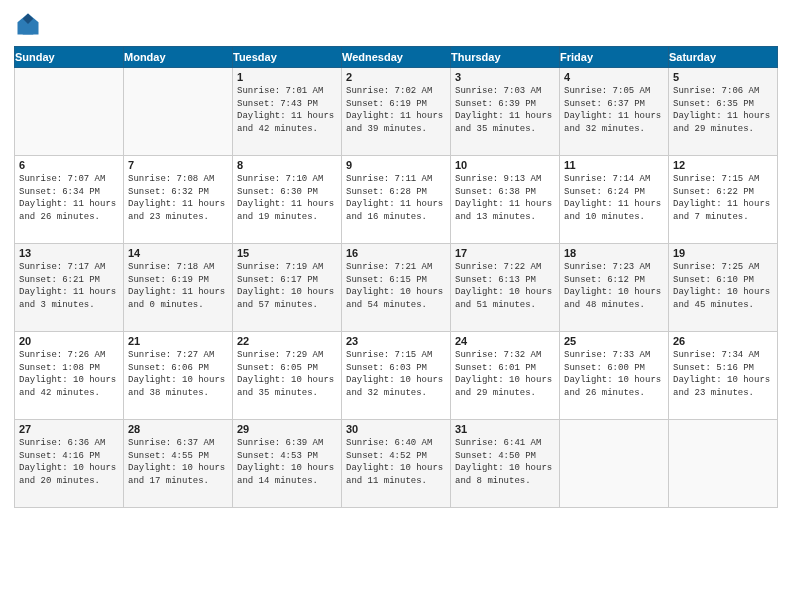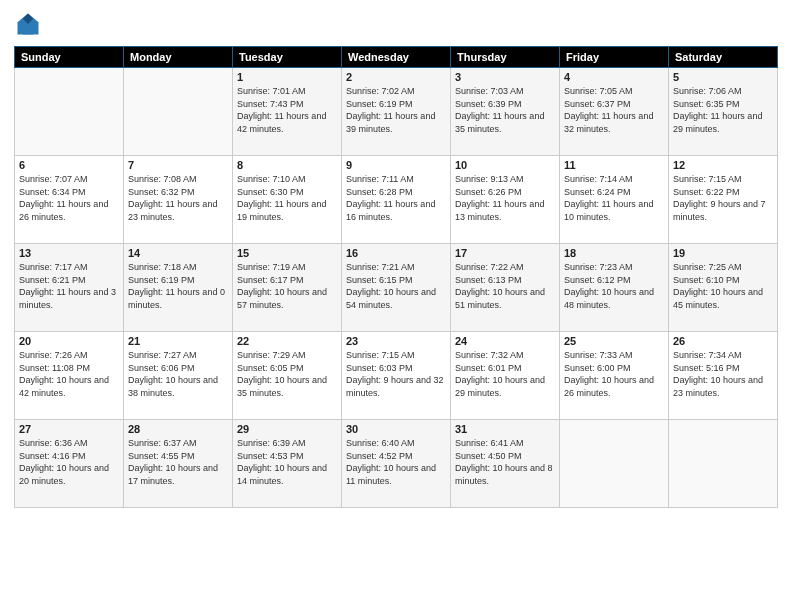--- a/index.html
+++ b/index.html
@@ -48,25 +48,25 @@
     .location {
       font-size: 14px;
       color: #555;
     }
     .calendar {
       width: 100%;
       border-collapse: collapse;
       table-layout: fixed;
     }
     .calendar thead th {
-      background: #000000;
+      background: #0369a1;
       color: #fff;
       font-size: 11px;
       font-weight: bold;
-      padding: 4px 6px;
+      padding: 4px 0;
       text-align: left;
       border: 1px solid #1a5f8a;
     }
     .calendar tbody td {
       vertical-align: top;
       border: 1px solid #ccc;
       padding: 3px 4px;
       height: 88px;
       font-size: 9.5px;
       color: #222;
@@ -81,20 +81,21 @@
     .day-num {
       font-size: 11px;
       font-weight: bold;
       display: block;
       margin-bottom: 2px;
     }
     .day-info {
       font-size: 9px;
       line-height: 1.4;
       color: #333;
+      font-family: Liberation Mono, monospace;
     }
     .empty-cell {
       background: #f9f9f9 !important;
     }
   </style>
 </head>
 <body>
 
 <div class="page">
   <div class="header">
@@ -202,38 +203,38 @@
         <div class="day-info">
           <span>Sunrise: 7:11 AM</span><br>
           <span>Sunset: 6:28 PM</span><br>
           <span>Daylight: 11 hours and 16 minutes.</span>
         </div>
       </td>
           <td>
         <span class="day-num">10</span>
         <div class="day-info">
           <span>Sunrise: 9:13 AM</span><br>
-          <span>Sunset: 6:26 PM</span><br>
+          <span>Sunset: 6:38 PM</span><br>
           <span>Daylight: 11 hours and 13 minutes.</span>
         </div>
       </td>
           <td>
         <span class="day-num">11</span>
         <div class="day-info">
           <span>Sunrise: 7:14 AM</span><br>
           <span>Sunset: 6:24 PM</span><br>
           <span>Daylight: 11 hours and 10 minutes.</span>
         </div>
       </td>
           <td>
         <span class="day-num">12</span>
         <div class="day-info">
           <span>Sunrise: 7:15 AM</span><br>
           <span>Sunset: 6:22 PM</span><br>
-          <span>Daylight: 9 hours and 7 minutes.</span>
+          <span>Daylight: 11 hours and 7 minutes.</span>
         </div>
       </td>
         </tr>
         <tr>
           <td>
         <span class="day-num">13</span>
         <div class="day-info">
           <span>Sunrise: 7:17 AM</span><br>
           <span>Sunset: 6:21 PM</span><br>
           <span>Daylight: 11 hours and 3 minutes.</span>
@@ -286,21 +287,21 @@
           <span>Sunset: 6:10 PM</span><br>
           <span>Daylight: 10 hours and 45 minutes.</span>
         </div>
       </td>
         </tr>
         <tr>
           <td>
         <span class="day-num">20</span>
         <div class="day-info">
           <span>Sunrise: 7:26 AM</span><br>
-          <span>Sunset: 11:08 PM</span><br>
+          <span>Sunset: 1:08 PM</span><br>
           <span>Daylight: 10 hours and 42 minutes.</span>
         </div>
       </td>
           <td>
         <span class="day-num">21</span>
         <div class="day-info">
           <span>Sunrise: 7:27 AM</span><br>
           <span>Sunset: 6:06 PM</span><br>
           <span>Daylight: 10 hours and 38 minutes.</span>
         </div>
@@ -311,21 +312,21 @@
           <span>Sunrise: 7:29 AM</span><br>
           <span>Sunset: 6:05 PM</span><br>
           <span>Daylight: 10 hours and 35 minutes.</span>
         </div>
       </td>
           <td>
         <span class="day-num">23</span>
         <div class="day-info">
           <span>Sunrise: 7:15 AM</span><br>
           <span>Sunset: 6:03 PM</span><br>
-          <span>Daylight: 9 hours and 32 minutes.</span>
+          <span>Daylight: 10 hours and 32 minutes.</span>
         </div>
       </td>
           <td>
         <span class="day-num">24</span>
         <div class="day-info">
           <span>Sunrise: 7:32 AM</span><br>
           <span>Sunset: 6:01 PM</span><br>
           <span>Daylight: 10 hours and 29 minutes.</span>
         </div>
       </td>

